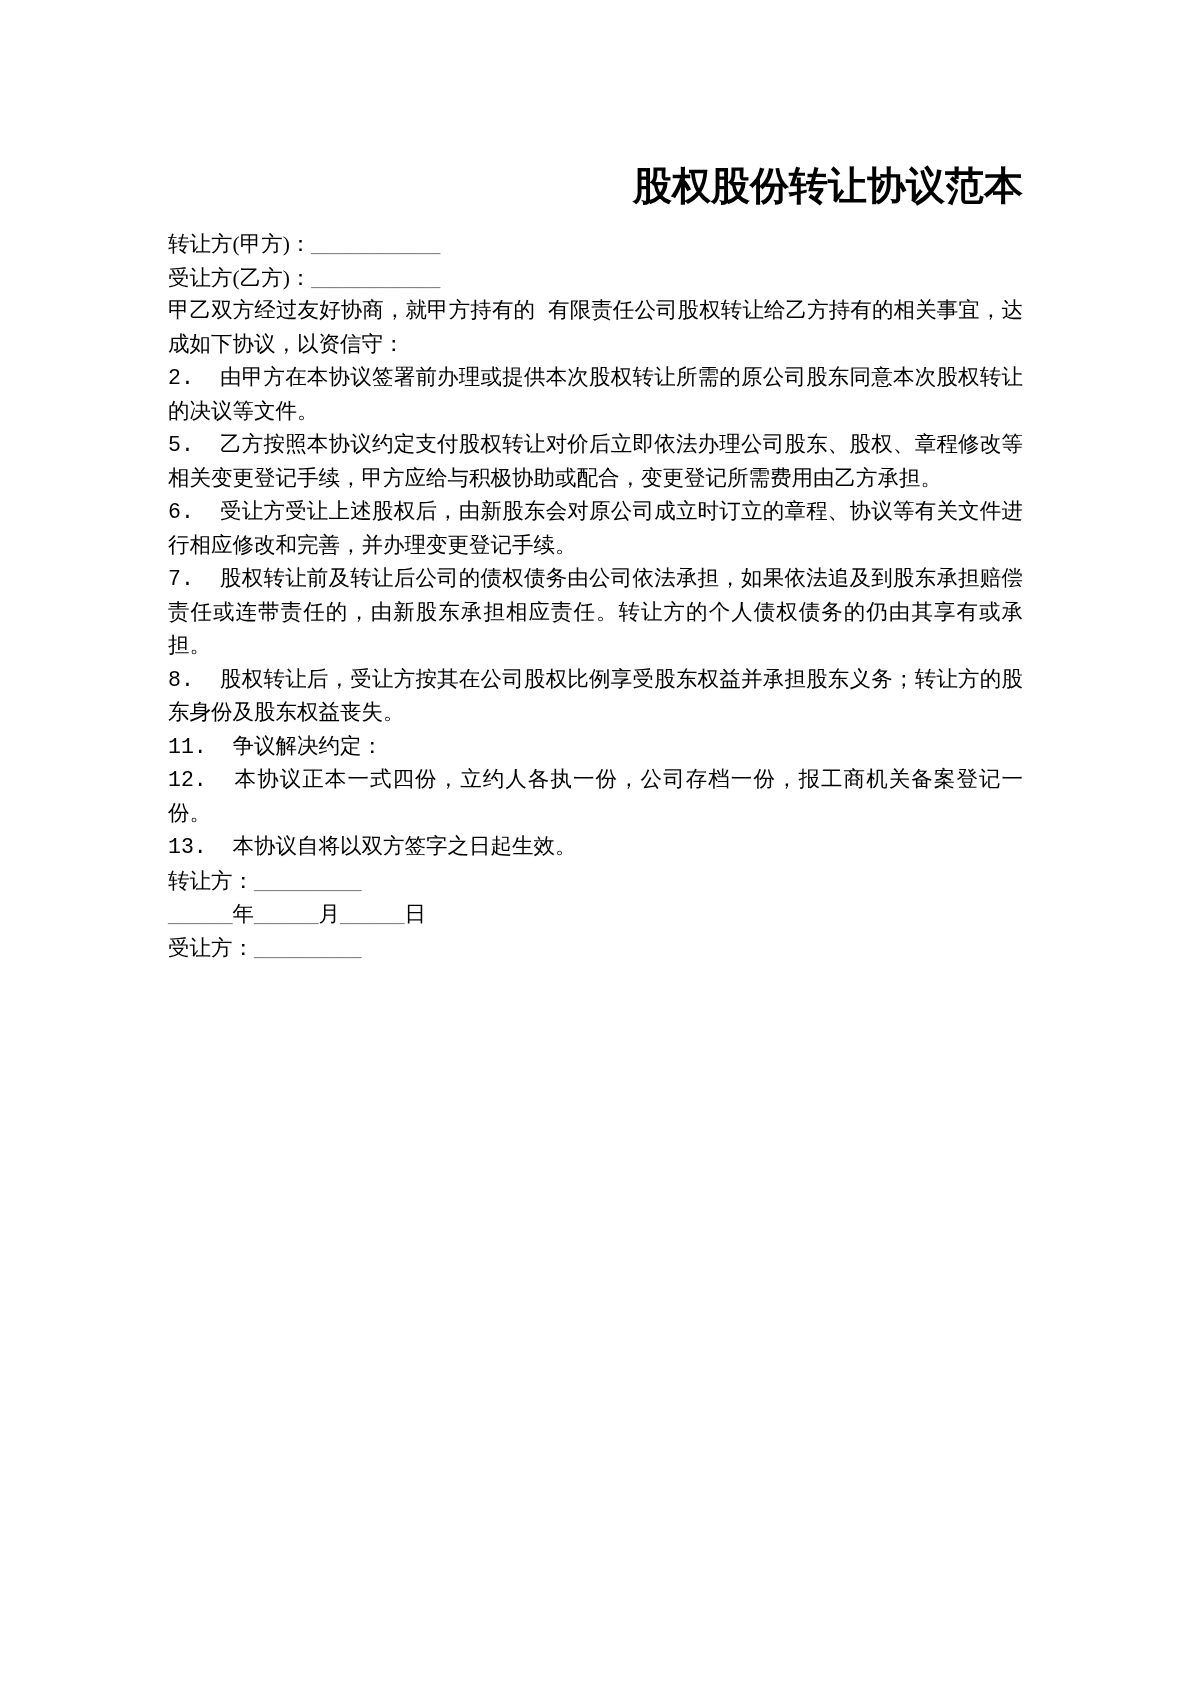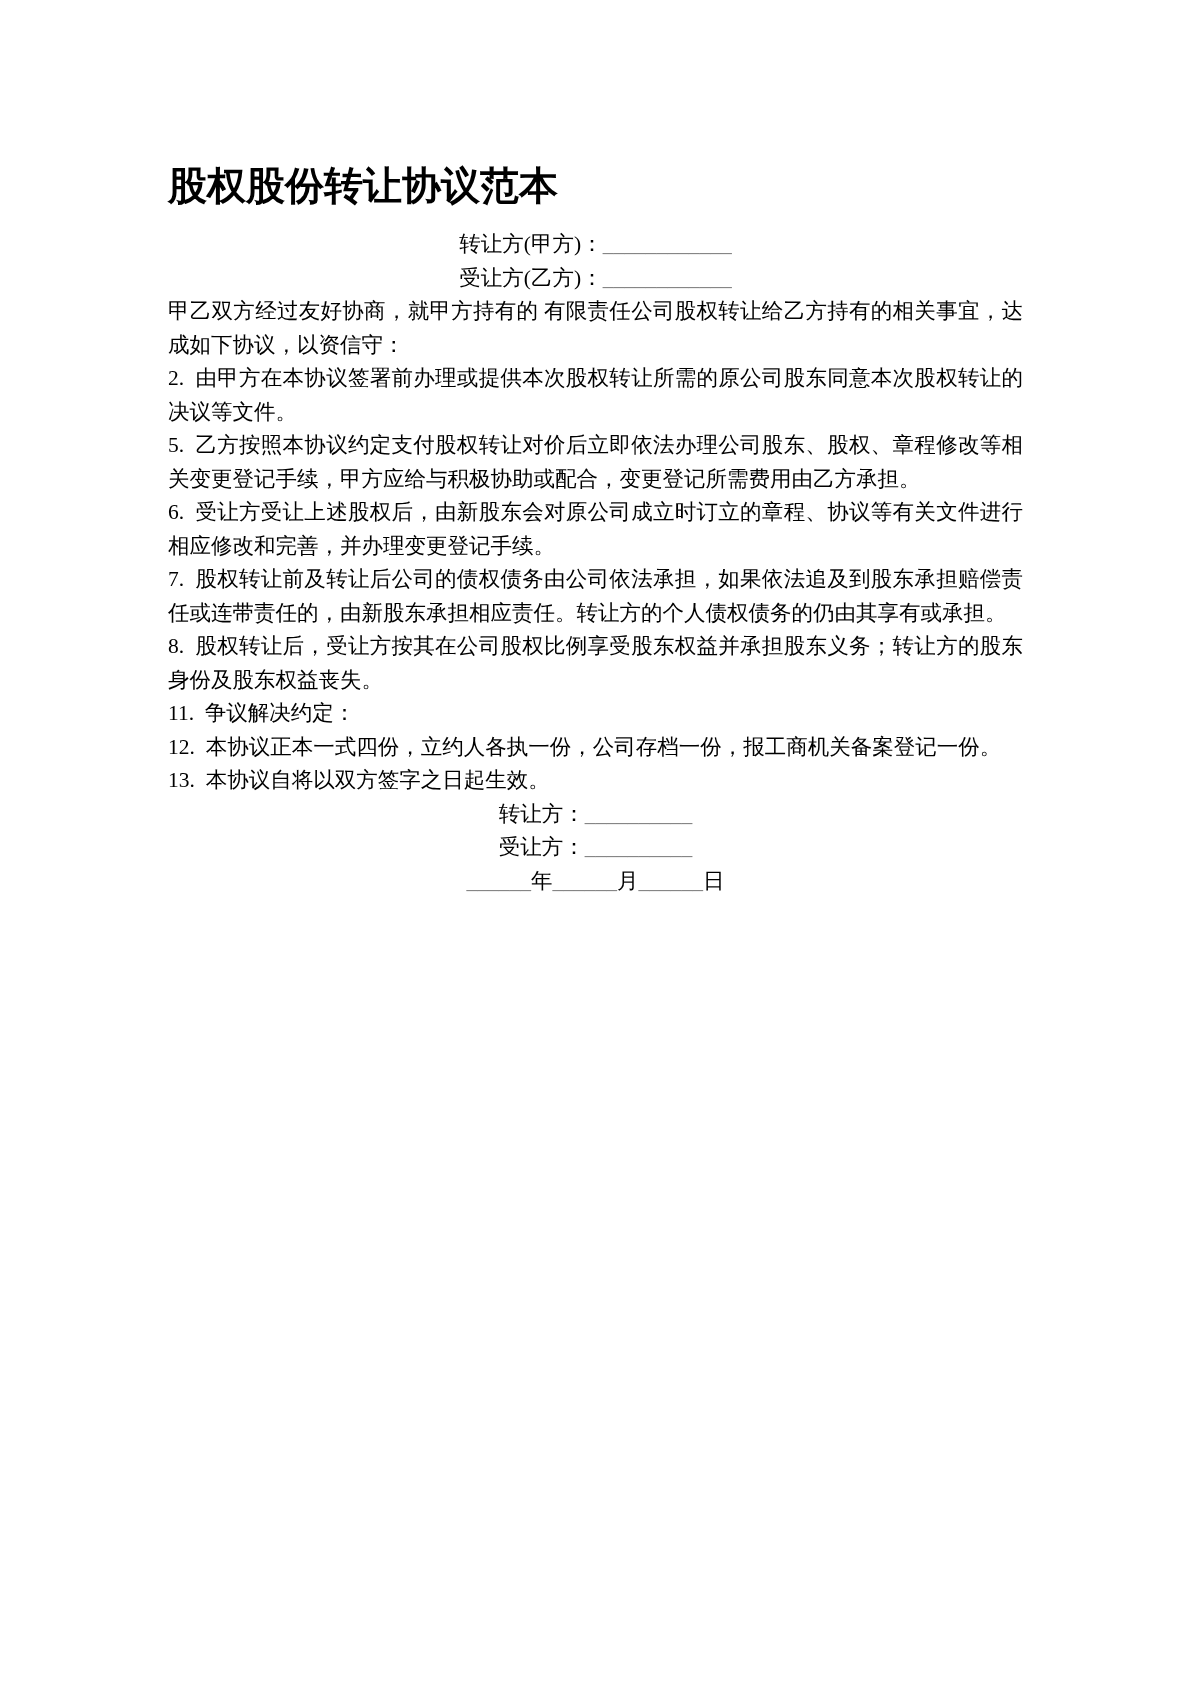--- a/index.html
+++ b/index.html
@@ -16,34 +16,35 @@
     position: absolute;
     left: 168px;
     top: 163px;
     width: 855px;
   }
   .doc-title {
     margin: 0 0 19px 0;
     font-size: 39px;
     line-height: 46px;
     font-weight: 700;
-    text-align: left;
+    text-align: right;
     white-space: nowrap;
   }
   .para {
     margin: 0;
     font-size: 21.5px;
     line-height: 33.5px;
     text-align: justify;
+    font-family: Liberation Mono, monospace;
   }
   .line {
     margin: 0;
     font-size: 21.5px;
     line-height: 33.5px;
-    text-align: center;
+    text-align: left;
   }
   .blank {
     color: #7f7f7f;
   }
 </style>
 </head>
 <body>
 
 <div class="page">
   <div class="content">
@@ -60,18 +61,18 @@
     <p class="para">5.&nbsp; 乙方按照本协议约定支付股权转让对价后立即依法办理公司股东、股权、章程修改等相关变更登记手续，甲方应给与积极协助或配合，变更登记所需费用由乙方承担。</p>
     <p class="para">6.&nbsp; 受让方受让上述股权后，由新股东会对原公司成立时订立的章程、协议等有关文件进行相应修改和完善，并办理变更登记手续。</p>
     <p class="para">7.&nbsp; 股权转让前及转让后公司的债权债务由公司依法承担，如果依法追及到股东承担赔偿责任或连带责任的，由新股东承担相应责任。转让方的个人债权债务的仍由其享有或承担。</p>
     <p class="para">8.&nbsp; 股权转让后，受让方按其在公司股权比例享受股东权益并承担股东义务；转让方的股东身份及股东权益丧失。</p>
     <p class="para">11.&nbsp; 争议解决约定：</p>
     <p class="para">12.&nbsp; 本协议正本一式四份，立约人各执一份，公司存档一份，报工商机关备案登记一份。</p>
     <p class="para">13.&nbsp; 本协议自将以双方签字之日起生效。</p>
 
     <p class="line"><span>转让方：</span><span class="blank">__________</span></p>
 
+    <p class="line"><span class="blank">______</span><span>年</span><span class="blank">______</span><span>月</span><span class="blank">______</span><span>日</span></p>
+
     <p class="line"><span>受让方：</span><span class="blank">__________</span></p>
-
-    <p class="line"><span class="blank">______</span><span>年</span><span class="blank">______</span><span>月</span><span class="blank">______</span><span>日</span></p>
 
   </div>
 </div>
 
 </body></html>

